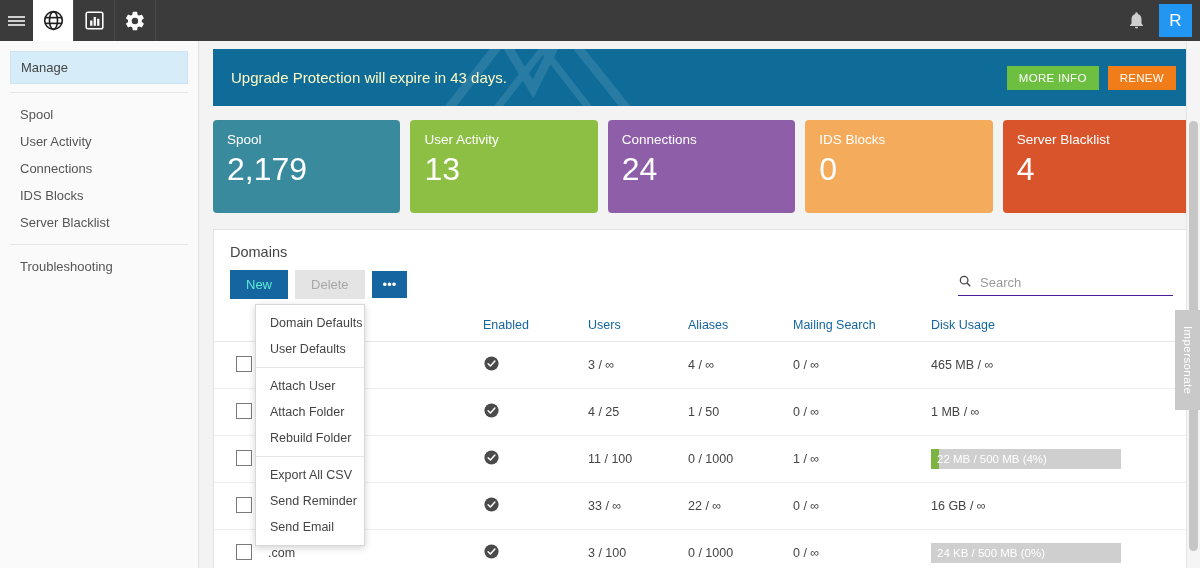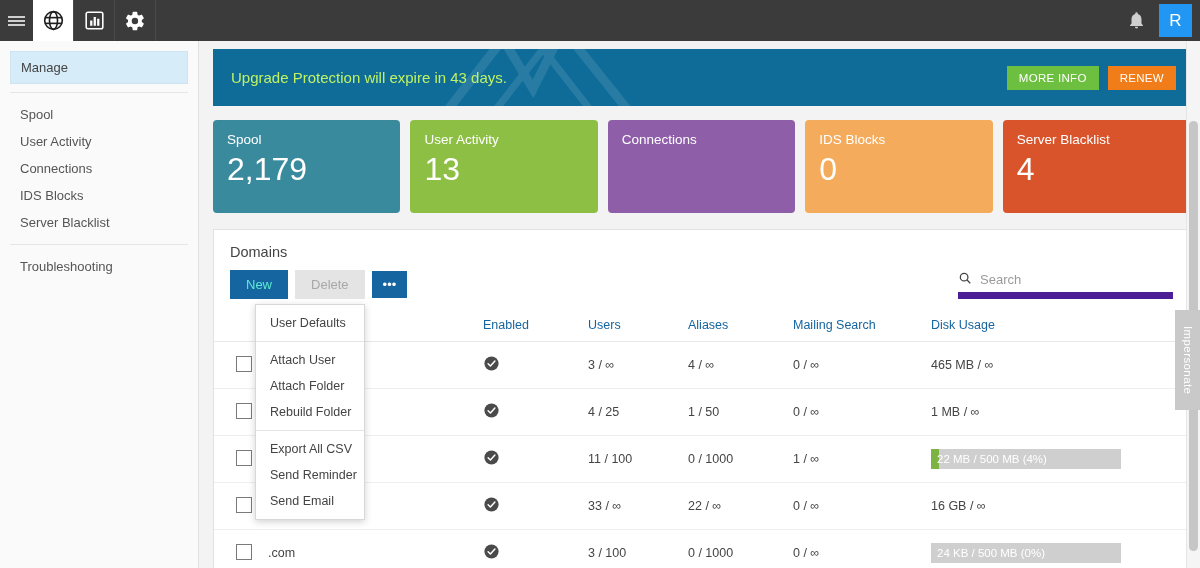--- a/index.html
+++ b/index.html
@@ -79,21 +79,21 @@
     background: #0f6c99;
     display: flex; align-items: center;
     padding: 0 14px 0 18px;
     overflow: hidden;
   }
   .banner-art {
     position: absolute; top: -20px; left: 200px;
     width: 260px; height: 110px; opacity: .10;
     pointer-events: none;
   }
-  .banner-text { color: #bef264; font-size: 15px; flex: 1; position: relative; z-index: 2; }
+  .banner-text { color: #fef9c3; font-size: 15px; flex: 1; position: relative; z-index: 2; }
   .banner-btns { display: flex; gap: 9px; position: relative; z-index: 2; }
   .btn-moreinfo {
     background: #6cbf3f; color: #fff; font-size: 11.5px;
     padding: 6px 12px; border: none; cursor: pointer; letter-spacing: .3px;
   }
   .btn-renew {
     background: #f07d1a; color: #fff; font-size: 11.5px;
     padding: 6px 12px; border: none; cursor: pointer; letter-spacing: .3px;
   }
 
@@ -123,21 +123,21 @@
   .btn-delete {
     background: #e4e4e4; color: #a8a8a8; border: none;
     font-size: 13px; padding: 7px 16px; cursor: not-allowed;
   }
   .btn-more {
     background: #1565a0; color: #fff; border: none;
     font-size: 13px; padding: 7px 11px; cursor: pointer; line-height: 1;
   }
   .search-wrap {
     margin-left: auto; display: flex; align-items: center;
-    border-bottom: 7px solid #4c1d95; width: 215px; padding-bottom: 3px;
+    border-bottom: 1px solid #4c1d95; width: 215px; padding-bottom: 3px;
   }
   .search-input {
     border: none; outline: none; font-size: 13px;
     background: transparent; color: #555; width: 100%;
     font-family: inherit; padding-left: 8px;
   }
   .search-input::placeholder { color: #9a9a9a; }
 
   
   .dropdown {
@@ -298,20 +298,21 @@
       <div class="card" style="background: rgb(58, 138, 158);">
         <div class="card-label">Spool</div>
         <div class="card-value">2,179</div>
       </div>
       <div class="card" style="background: rgb(140, 191, 67);">
         <div class="card-label">User Activity</div>
         <div class="card-value">13</div>
       </div>
       <div class="card" style="background: rgb(142, 94, 168);">
         <div class="card-label">Connections</div>
+        <div class="card-value">24</div>
       </div>
       <div class="card" style="background: rgb(245, 171, 92);">
         <div class="card-label">IDS Blocks</div>
         <div class="card-value">0</div>
       </div>
       <div class="card" style="background: rgb(217, 84, 43);">
         <div class="card-label">Server Blacklist</div>
         <div class="card-value">4</div>
       </div>
     </div>
@@ -328,20 +329,21 @@
           <span>
             <svg width="14" height="14" viewBox="0 0 24 24" fill="none" stroke="#444" stroke-width="2.2">
               <circle cx="10.5" cy="10.5" r="6.5"></circle>
               <line x1="15.5" y1="15.5" x2="21" y2="21"></line>
             </svg>
           </span>
           <input class="search-input" type="text" placeholder="Search" style="">
         </div>
 
         <div class="dropdown">
+          <div class="dd-item">Domain Defaults</div>
           <div class="dd-item">User Defaults</div>
           <div class="dd-sep"></div>
           <div class="dd-item">Attach User</div>
           <div class="dd-item">Attach Folder</div>
           <div class="dd-item">Rebuild Folder</div>
           <div class="dd-sep"></div>
           <div class="dd-item">Export All CSV</div>
           <div class="dd-item">Send Reminder</div>
           <div class="dd-item">Send Email</div>
         </div>

